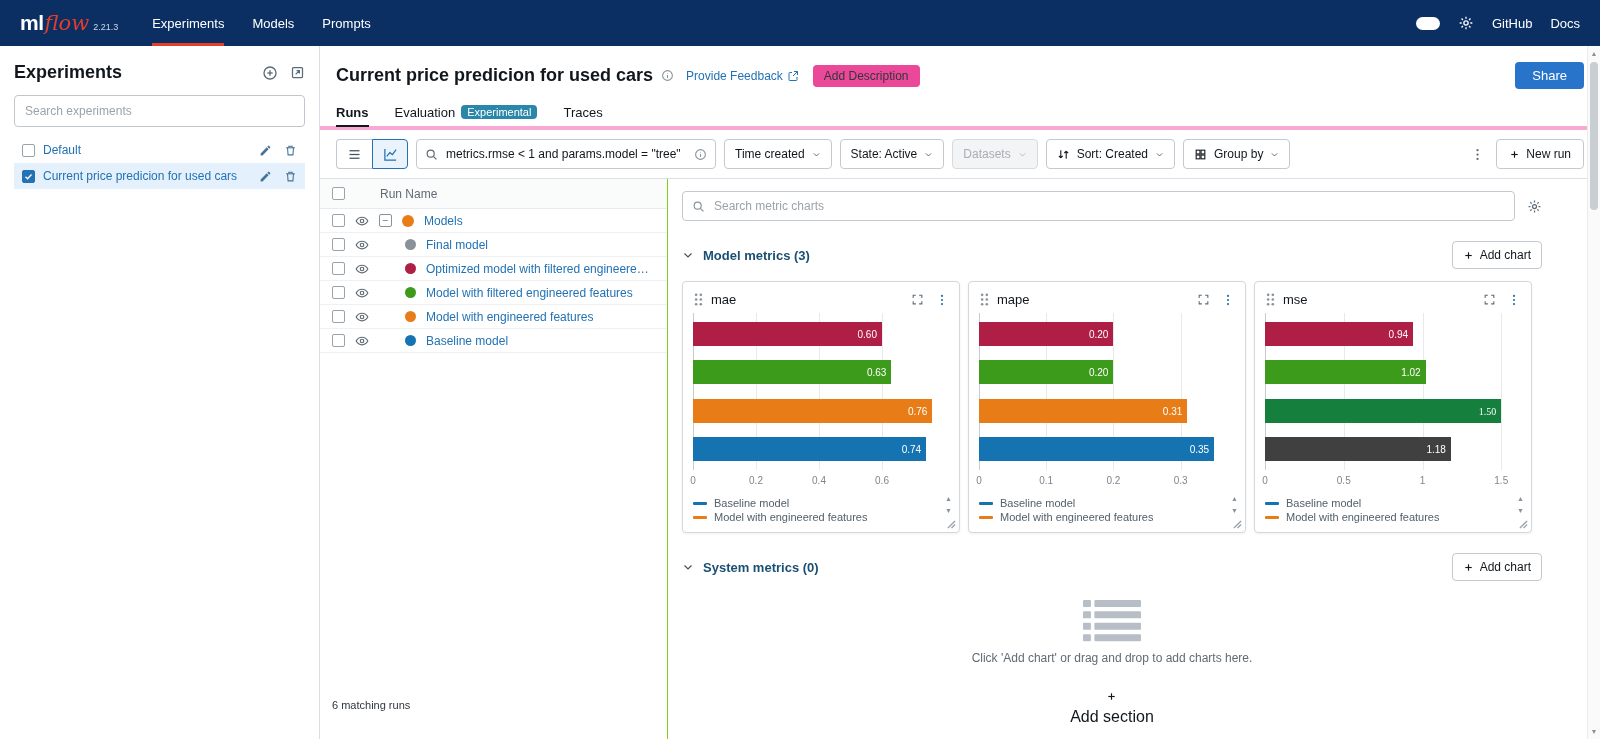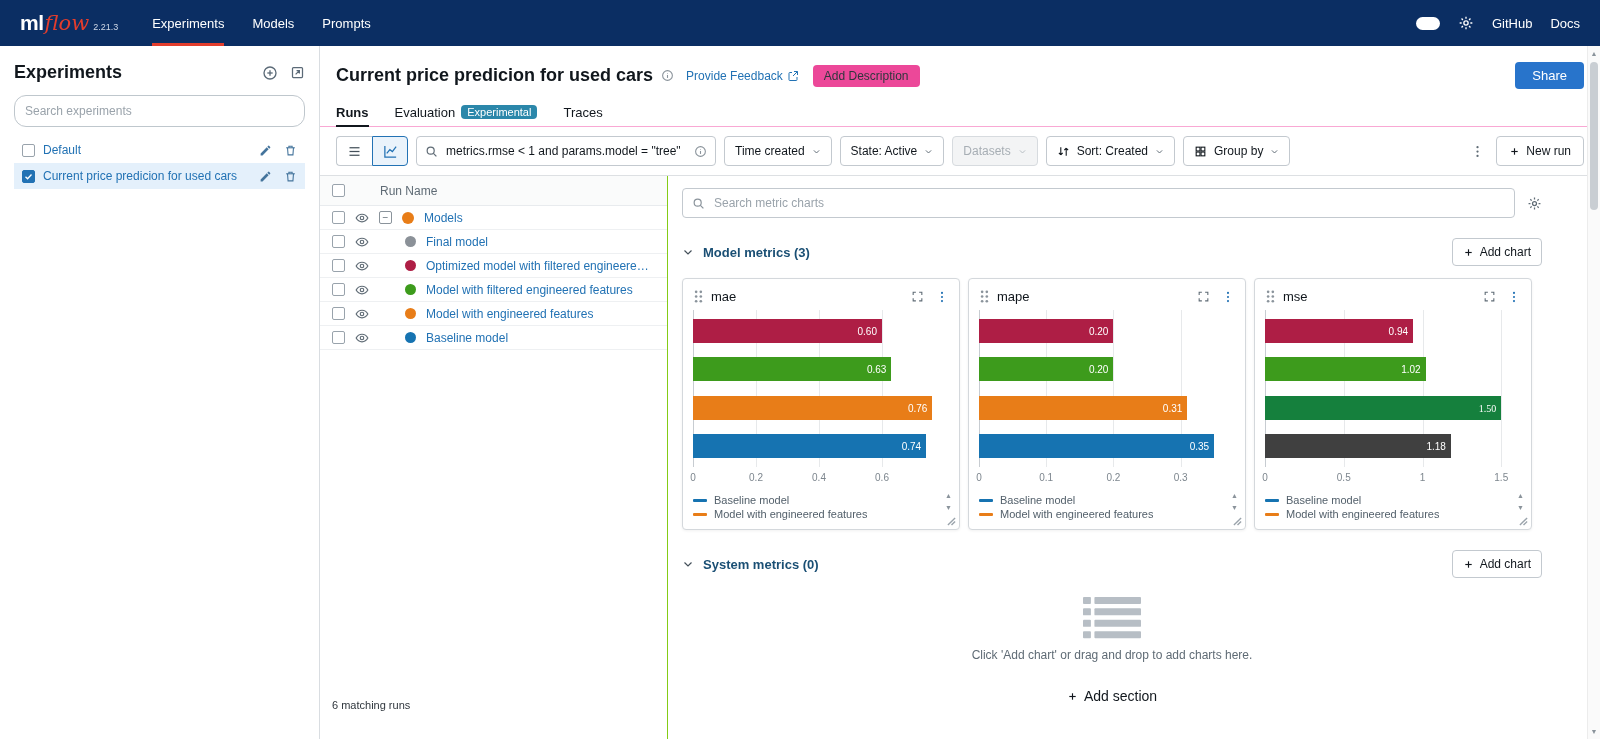--- a/index.html
+++ b/index.html
@@ -27,21 +27,21 @@
   .header-link { color:#fff; font-size:13px; cursor:pointer; }
 
   
   .app { display:flex; height:693px; position:relative; }
 
   
   .sidebar { width:320px; min-width:320px; border-right:1px solid #d9dde1; padding:16px 14px 0; background:#fff; }
   .sidebar-head { display:flex; align-items:center; gap:12px; }
   .sidebar-title { font-size:18px; font-weight:bold; color:#11171d; flex:1; }
   .sidebar-head .icon-btn { color:#5b6a77; cursor:pointer; }
-  .search-input { width:100%; height:32px; border:1px solid #bfc7cd; border-radius:12px; padding:0 10px;
+  .search-input { width:100%; height:32px; border:1px solid #bfc7cd; border-radius:4px; padding:0 10px;
                   font-size:12px; font-family:inherit; color:#11171d; outline:none; margin-top:12px; }
   .search-input::placeholder { color:#9aa3ab; }
   .exp-list { margin-top:10px; }
   .exp-item { display:flex; align-items:center; height:26px; padding:0 8px; gap:8px; font-size:12px; cursor:pointer; }
   .exp-item.selected { background:#e4f0fb; }
   .checkbox { width:13px; height:13px; border:1px solid #99a3ac; border-radius:2px; background:#fff; flex:none;
               display:flex; align-items:center; justify-content:center; cursor:pointer; }
   .checkbox.checked { background:#2272b4; border-color:#2272b4; }
   .exp-label { color:#2272b4; flex:1; white-space:nowrap; overflow:hidden; text-overflow:ellipsis; }
   .row-icons { display:flex; gap:12px; color:#44749c; }
@@ -49,21 +49,21 @@
 
   
   .main { flex:1; display:flex; flex-direction:column; min-width:0; }
   .title-row { display:flex; align-items:center; padding:16px 16px 10px; gap:8px; }
   .page-title { font-size:18px; font-weight:bold; color:#11171d; }
   .info-icon { color:#8a939b; cursor:pointer; }
   .feedback-link { color:#2272b4; font-size:12px; display:flex; align-items:center; gap:4px; margin-left:4px; cursor:pointer; }
   .add-desc-btn { margin-left:6px; background:#ec4899; border-radius:4px; padding:4px 11px; font-size:12px; color:#2f363d; cursor:pointer; }
   .share-btn { margin-left:auto; color:#fff; border-radius:4px; padding:6px 17px; font-size:13px; cursor:pointer; }
 
-  .tabs-row { display:flex; gap:26px; padding:0 16px; border-bottom:1px solid #f9a8d4; }
+  .tabs-row { display:flex; gap:26px; padding:0 16px; border-bottom:4px solid #f9a8d4; }
   .tab { height:28px; display:flex; align-items:center; gap:6px; font-size:13px; color:#11171d;
          border-bottom:2px solid transparent; margin-bottom:-1px; cursor:pointer; }
   .tab.active { font-weight:bold; border-bottom-color:#11171d; }
   .badge { color:#fff; font-size:11px; padding:1px 6px; border-radius:4px; }
 
   .toolbar-row { display:flex; align-items:center; gap:8px; padding:9px 16px; }
   .seg { display:flex; }
   .seg-btn { width:36px; height:30px; border:1px solid #c3c9cf; background:#fff; display:flex; align-items:center;
              justify-content:center; color:#44505a; cursor:pointer; }
   .seg-btn:first-child { border-radius:4px 0 0 4px; border-right:none; }
@@ -138,21 +138,21 @@
   .legend-label { white-space:nowrap; overflow:hidden; text-overflow:ellipsis; cursor:pointer; }
   .legend-arrows { position:absolute; right:7px; top:6px; display:flex; flex-direction:column; gap:5px;
                    color:#8a939b; font-size:7px; line-height:1; }
   .legend-arrows span { cursor:pointer; }
   .resize-corner { position:absolute; right:3px; bottom:3px; color:#9aa3ab; cursor:nwse-resize; }
 
   .empty-state { text-align:center; margin-top:18px; }
   .empty-title { font-size:15px; font-weight:bold; color:#5f6b75; margin-top:10px; }
   .empty-sub { font-size:12px; color:#5f6b75; margin-top:5px; }
   .add-section-row { display:flex; justify-content:center; margin-top:26px; }
-  .add-section-btn { font-size:14px; color:#11171d; display:flex; gap:6px; align-items:center; cursor:pointer; }
+  .add-section-btn { font-size:16px; color:#11171d; display:flex; gap:6px; align-items:center; cursor:pointer;flex-direction:column; }
 
   
   .scrollbar { position:absolute; right:0; top:0; bottom:0; width:13px; background:#fafafa; border-left:1px solid #ececec;
                display:flex; flex-direction:column; align-items:center; padding:2px 0; }
   .sb-arrow { font-size:7px; color:#8a939b; height:11px; display:flex; align-items:center; cursor:pointer; }
   .sb-thumb { width:8px; height:148px; background:#c9ced3; border-radius:4px; margin-top:3px; cursor:grab; }
   .sb-bottom { margin-top:auto; }
 </style>
 </head>
 <body>

